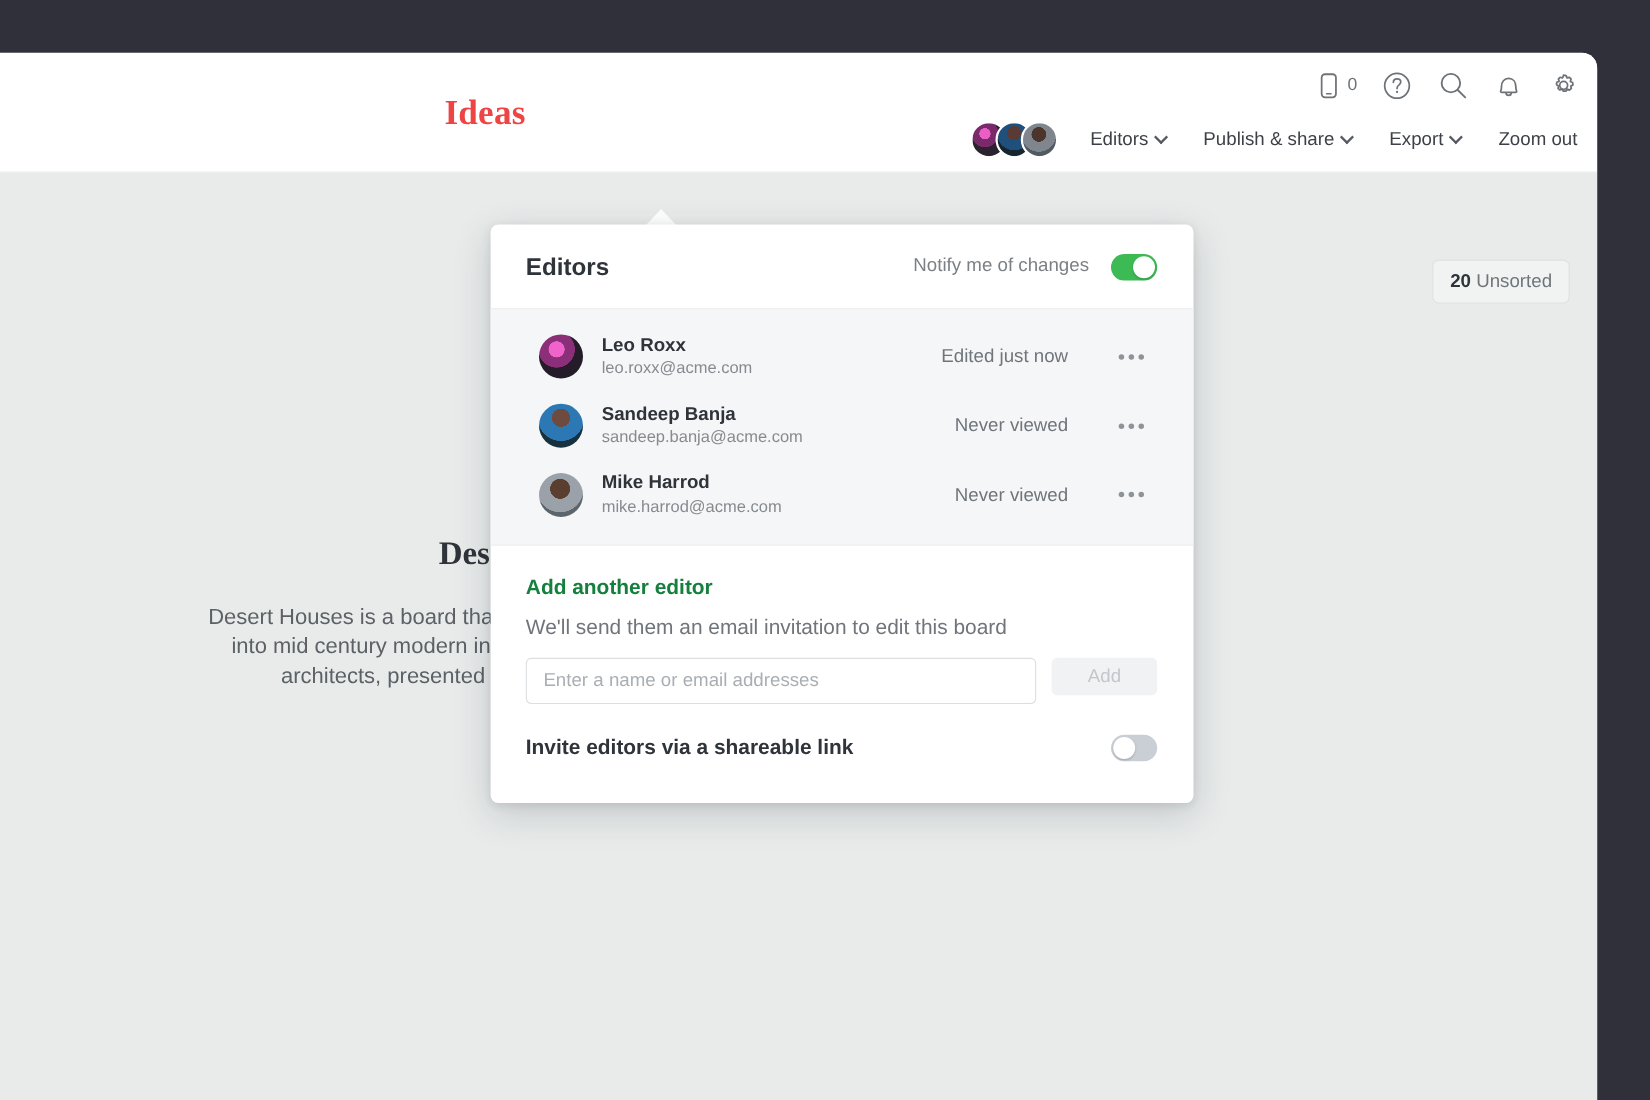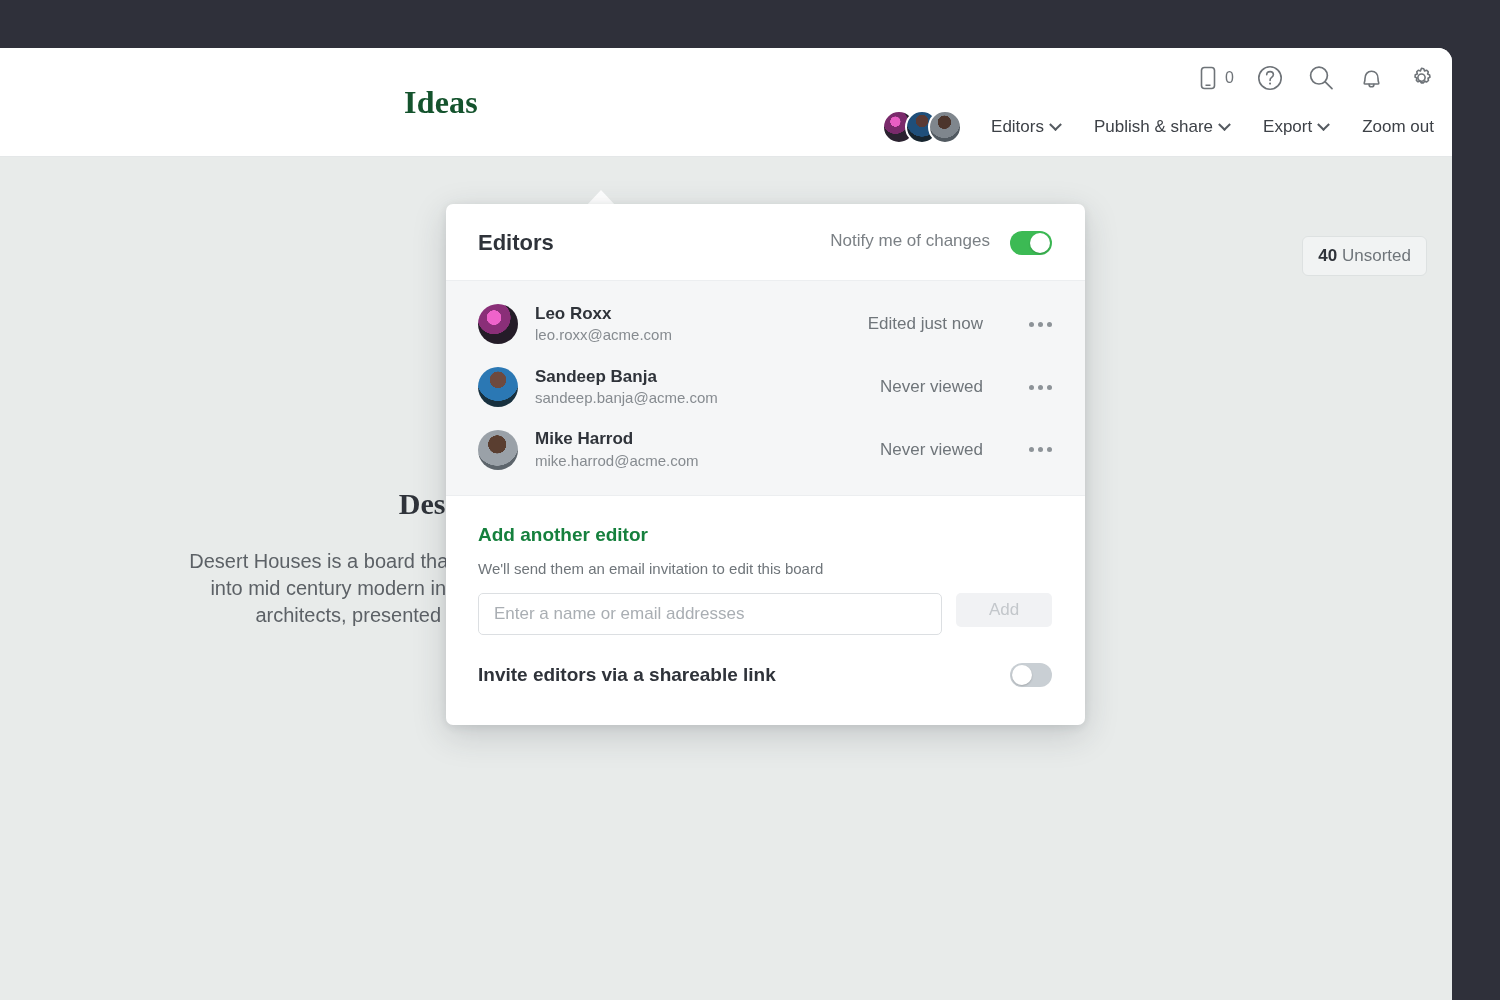--- a/index.html
+++ b/index.html
@@ -61,21 +61,21 @@
     background: #ffffff;
     border-bottom: 1px solid #e4e7e8;
   }
   .board-title {
     position: absolute;
     left: 404px;
     top: 36px;
     font-family: "Liberation Serif", "DejaVu Serif", serif;
     font-size: 32px;
     font-weight: 700;
-    color: #14532d;
+    color: #ef4444;
     letter-spacing: 0.2px;
   }
 
   
   .header-nav {
     position: absolute;
     right: 18px;
     top: 62px;
     display: flex;
     align-items: center;
@@ -226,21 +226,21 @@
   .toggle.on { background: #3cba54; }
   .toggle.on .knob { right: 2px; }
   .toggle.off { background: #c9cfd4; }
   .toggle.off .knob { left: 2px; }
 
   
   .editor-list {
     background: #f5f6f7;
     border-top: 1px solid #eceef0;
     border-bottom: 1px solid #eceef0;
-    padding: 12px 0 14px;
+    padding: 12px 12px 14px;
   }
   .editor-row {
     display: flex;
     align-items: center;
     padding: 10px 33px 10px 32px;
   }
   .ed-avatar {
     width: 40px;
     height: 40px;
     border-radius: 50%;
@@ -282,21 +282,21 @@
 
   
   .add-section { padding: 28px 33px 0 32px; }
   .add-title {
     font-size: 19px;
     font-weight: 700;
     color: #15803d;
   }
   .add-sub {
     margin-top: 14px;
-    font-size: 15px;
+    font-size: 19px;
     color: #6f757a;
   }
   .add-row {
     margin-top: 16px;
     display: flex;
     gap: 14px;
     align-items: stretch;
   }
   .add-input {
     flex: 1 1 auto;
@@ -422,21 +422,21 @@
       <div class="nav-item">
         <span>Zoom out</span>
       </div>
 
     </div>
   </div>
 
   <div class="canvas">
 
     <div class="unsorted-badge">
-      <b>40</b>
+      <b>20</b>
       <span>Unsorted</span>
     </div>
 
     <div class="hero">
       <div class="hero-title">Desert Houses</div>
       <div class="hero-body">Desert Houses is a board that explores the history of design. It goes into mid century modern in Palm Springs. Some of the top local architects, presented in a home or landscape setting.</div>
     </div>
 
   </div>
 

